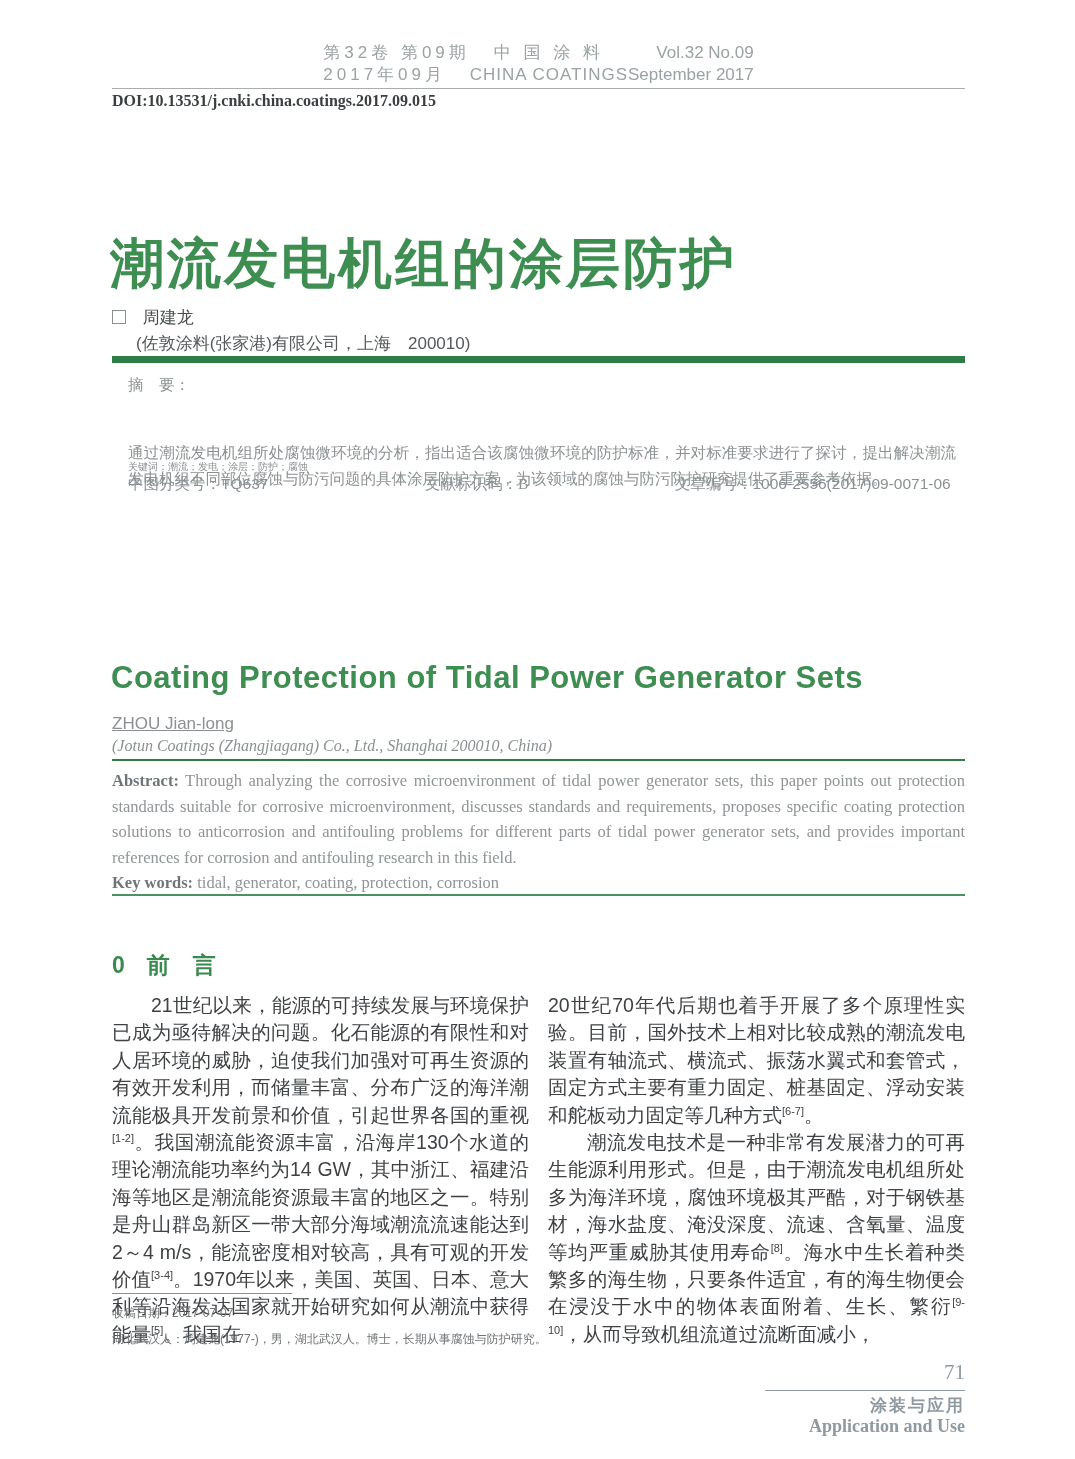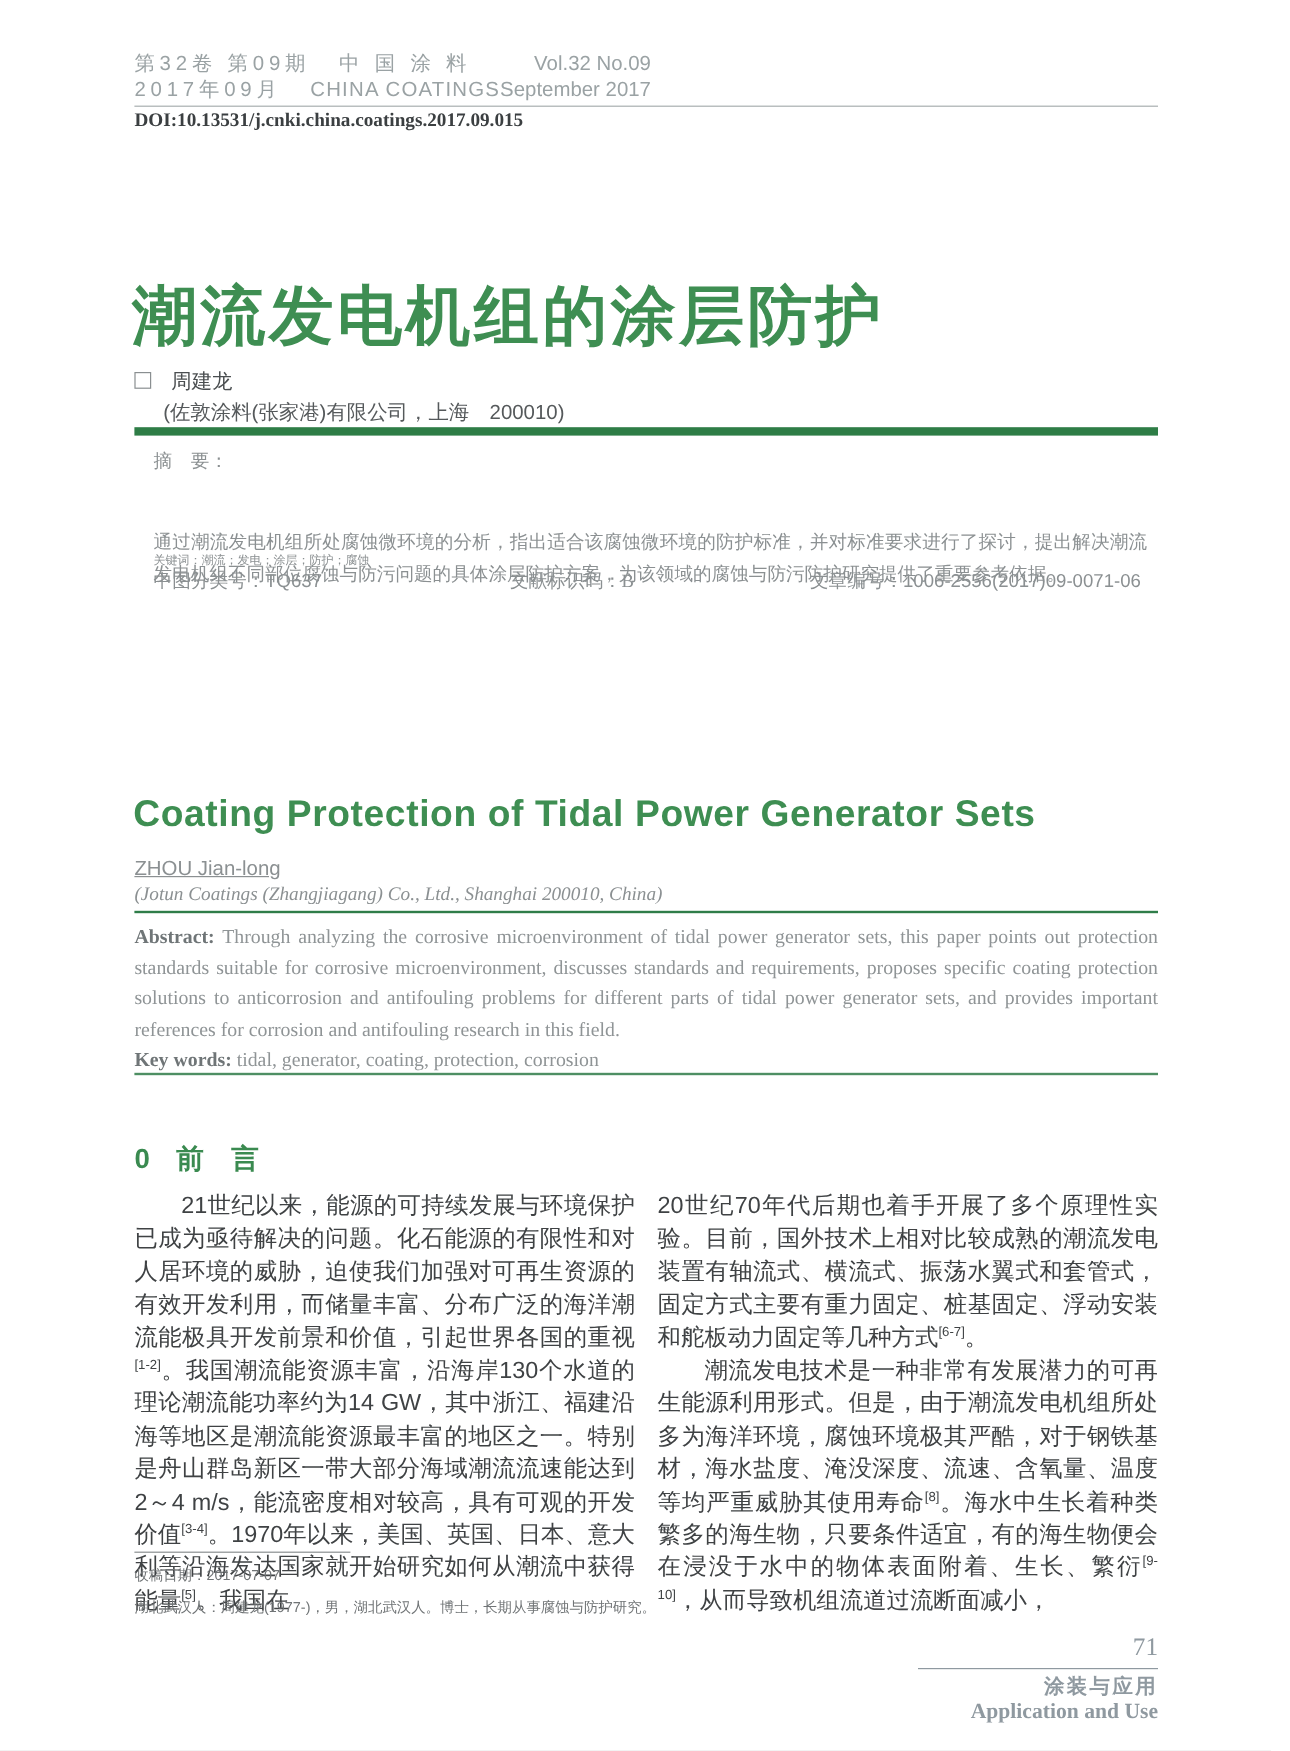--- a/index.html
+++ b/index.html
@@ -7,21 +7,21 @@
     position:relative;
     width:1075px;height:1459px;
     background:#ffffff;
     margin:0 auto;
     font-family:"Liberation Sans",sans-serif;
     overflow:hidden;
   }
   
   .header{
     position:absolute;left:112px;top:42px;width:853px;
-    display:flex;justify-content:flex-start;
+    display:flex;justify-content:center;
     color:#9aa2a4;font-size:17px;line-height:22px;
   }
   .h-col.left{text-align:left;}
   .h-col.center{text-align:center;letter-spacing:1px;}
   .h-col.right{text-align:right;}
   .h-col .cn{letter-spacing:4px;}
   .header-rule{
     position:absolute;left:112px;top:88px;width:853px;height:1px;
     background:#a8aeb0;
   }

